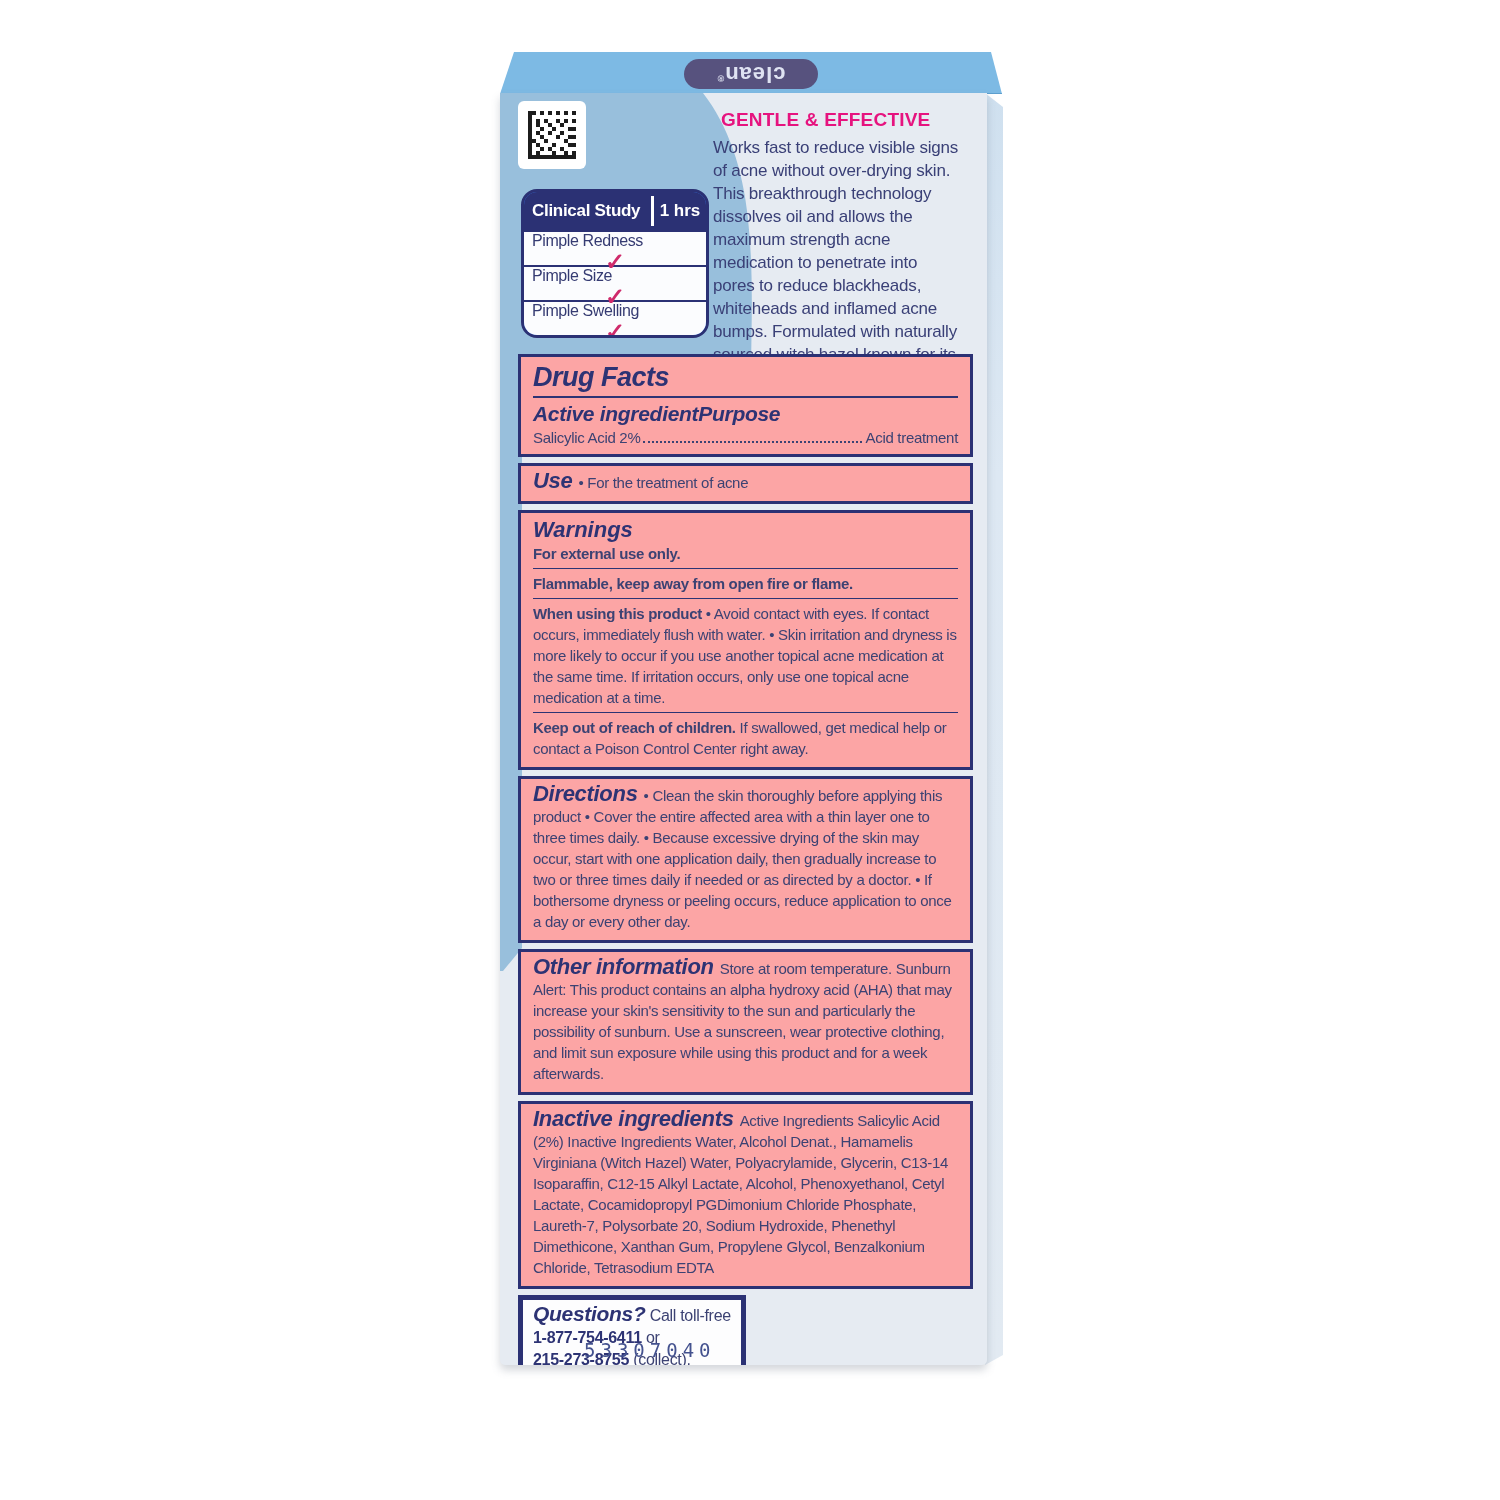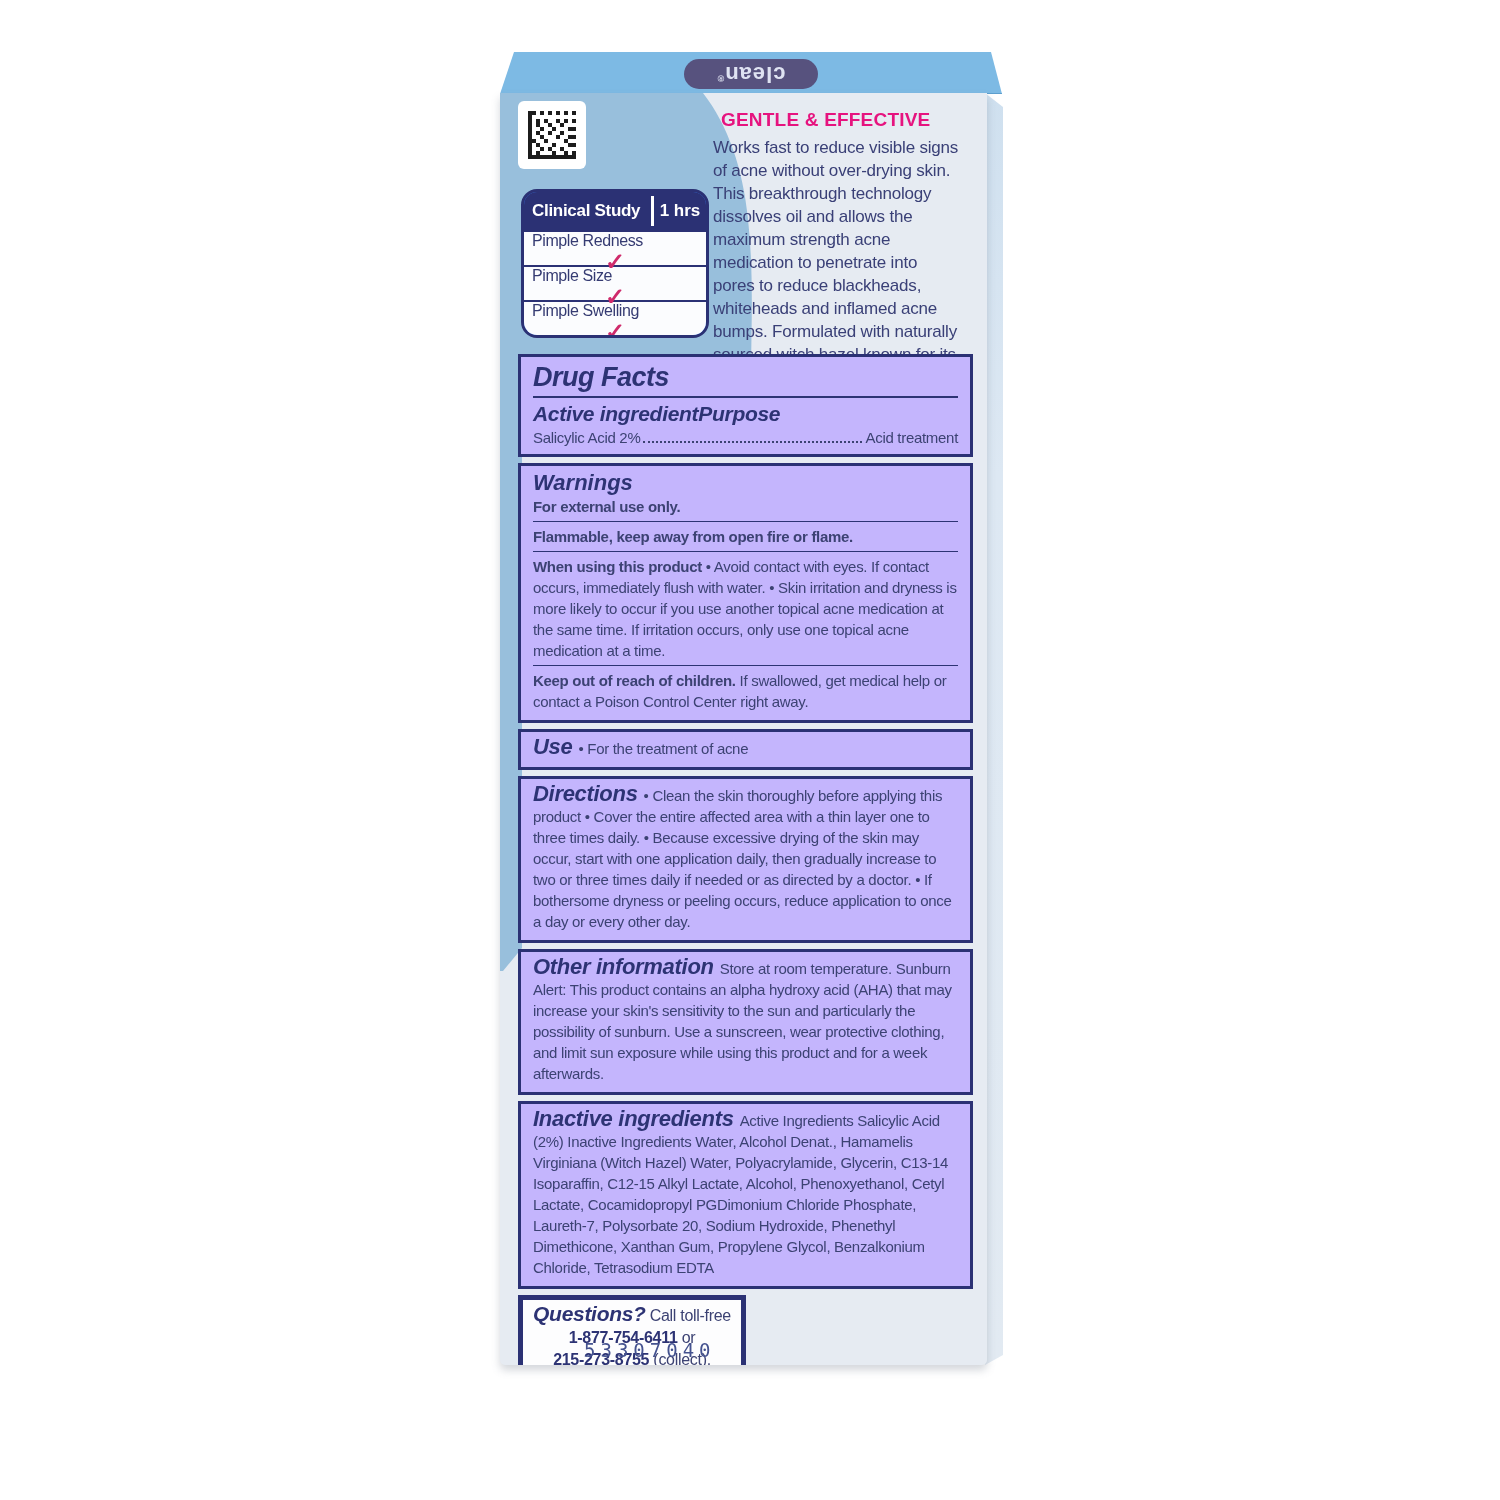--- a/index.html
+++ b/index.html
@@ -61,38 +61,38 @@
   .gentle h1{
     margin:0 0 5px 8px;color:#e6137f;font-size:19px;font-weight:bold;letter-spacing:.2px;
   }
   .gentle p{margin:0;color:#3a4077;font-size:17px;line-height:23px;letter-spacing:-0.2px;}
   
   .facts{
     position:absolute;left:18px;top:261px;width:455px;
     display:flex;flex-direction:column;gap:6px;
   }
   .fbox{
-    box-sizing:border-box;border:3.5px solid #2b3174;background:#c4b5fd;
+    box-sizing:border-box;border:3.5px solid #2b3174;background:#fca5a5;
     padding:4px 12px 8px 12px;color:#3c4273;width:100%;
   }
   .body-t{font-size:15px;line-height:21px;letter-spacing:-0.3px;}
   .lead-i{font-style:italic;font-weight:bold;color:#2d3374;}
   .df-title{font-size:27px;line-height:32px;font-style:italic;font-weight:bold;color:#2d3374;letter-spacing:-0.5px;}
   .df-rule{border:none;border-top:2.5px solid #2d3374;margin:3px 0 4px 0;}
   .thin-rule{border:none;border-top:1.8px solid #2d3374;margin:4px 0 4px 0;}
   .ap-row{display:flex;justify-content:flex-start;align-items:baseline;}
   .ap-row span{font-style:italic;font-weight:bold;font-size:21px;color:#2d3374;letter-spacing:-0.3px;}
   .dot-row{display:flex;align-items:flex-start;font-size:15px;letter-spacing:-0.3px;margin-top:3px;}
   .dot-row .leader{flex:1;border-bottom:2.6px dotted #3c4273;margin:0 3px;height:12px;}
   .sec-h{font-size:22px;line-height:26px;}
   .inline-h{font-size:22px;margin-right:6px;}
   .use-row{display:flex;align-items:baseline;}
   .qbox{
     box-sizing:border-box;width:228px;background:#fdfdfe;border:5px solid #2b3174;
-    padding:3px 10px 6px 10px;color:#3c4273;align-self:flex-start;text-align:center;
+    padding:3px 10px 6px 10px;color:#3c4273;align-self:flex-start;
   }
   .qbox .line{font-size:16px;line-height:22px;letter-spacing:-0.3px;}
   .qbox b{color:#2d3374;}
   .code-num{
     position:absolute;left:84px;top:1246px;
     font-family:"DejaVu Sans Mono", monospace;font-size:19px;letter-spacing:5px;color:#44528f;
   }
 </style>
 </head>
 <body>
@@ -206,38 +206,38 @@
             <span>Purpose</span>
           </div>
           <div class="dot-row">
             <span>Salicylic Acid 2%</span>
             <span class="leader"></span>
             <span>Acid treatment</span>
           </div>
         </div>
 
         <div class="fbox">
+          <div class="use-row body-t">
+            <span class="lead-i inline-h">Use</span>
+            <span>• For the treatment of acne</span>
+          </div>
+        </div>
+
+        <div class="fbox">
           <div class="lead-i sec-h">Warnings</div>
           <div class="body-t" style="font-weight:bold">For external use only.</div>
           <hr class="thin-rule">
           <div class="body-t" style="font-weight:bold">Flammable, keep away from open fire or flame.</div>
           <hr class="thin-rule">
           <div class="body-t"><b>When using this product</b> <span>• Avoid contact with eyes.  If contact occurs, immediately flush with water.  • Skin irritation and dryness is more likely to occur if you use another topical acne medication at the same time.  If irritation occurs, only use one topical acne medication at a time.</span></div>
           <hr class="thin-rule">
           <div class="body-t"><b>Keep out of reach of children.</b> <span>If swallowed, get medical help or contact a Poison Control Center right away.</span></div>
         </div>
 
         <div class="fbox">
-          <div class="use-row body-t">
-            <span class="lead-i inline-h">Use</span>
-            <span>• For the treatment of acne</span>
-          </div>
-        </div>
-
-        <div class="fbox">
           <div class="body-t"><span class="lead-i inline-h">Directions</span><span>• Clean the skin thoroughly before applying this product  • Cover the entire affected area with a thin layer one to three times daily.  • Because excessive drying of the skin may occur, start with one application daily, then gradually increase to two or three times daily if needed or as directed by a doctor.  • If bothersome dryness or peeling occurs, reduce application to once a day or every other day.</span></div>
         </div>
 
         <div class="fbox">
           <div class="body-t"><span class="lead-i inline-h">Other information</span><span>Store at room temperature. Sunburn Alert: This product contains an alpha hydroxy acid (AHA) that may increase your skin's sensitivity to the sun and particularly the possibility of sunburn. Use a sunscreen, wear protective clothing, and limit sun exposure while using this product and for a week afterwards.</span></div>
         </div>
 
         <div class="fbox">
           <div class="body-t"><span class="lead-i inline-h">Inactive ingredients</span><span>Active Ingredients Salicylic Acid (2%) Inactive Ingredients Water, Alcohol Denat., Hamamelis Virginiana (Witch Hazel) Water, Polyacrylamide, Glycerin, C13-14 Isoparaffin, C12-15 Alkyl Lactate, Alcohol, Phenoxyethanol, Cetyl Lactate, Cocamidopropyl PGDimonium Chloride Phosphate, Laureth-7, Polysorbate 20, Sodium Hydroxide, Phenethyl Dimethicone, Xanthan Gum, Propylene Glycol, Benzalkonium Chloride, Tetrasodium EDTA</span></div>
         </div>

